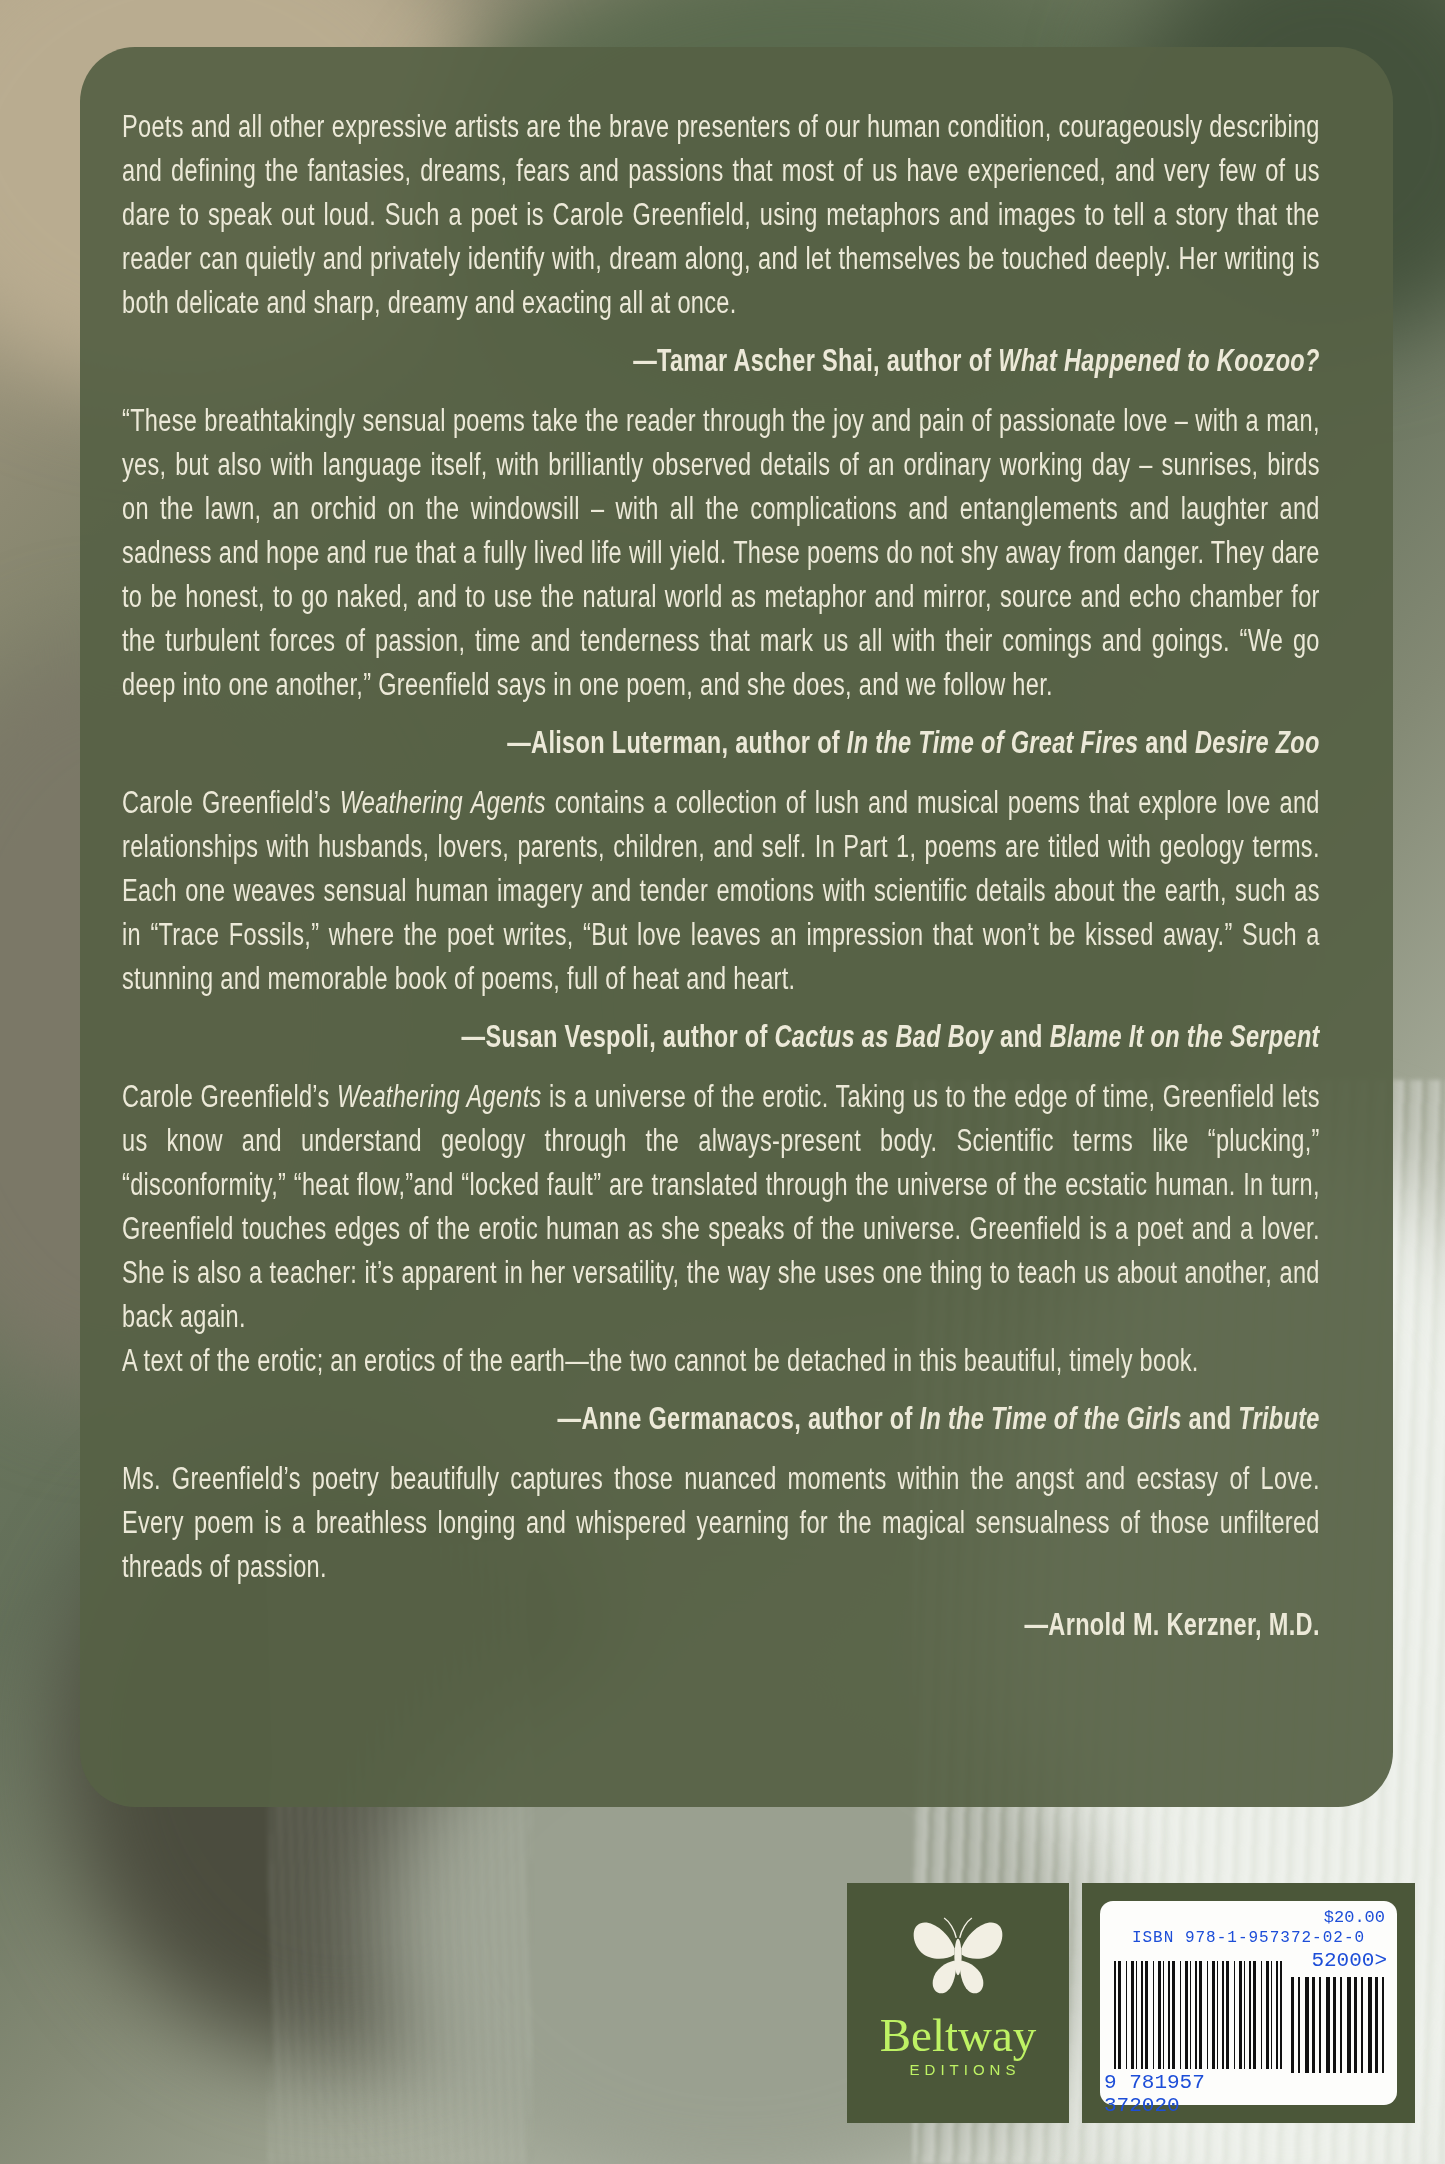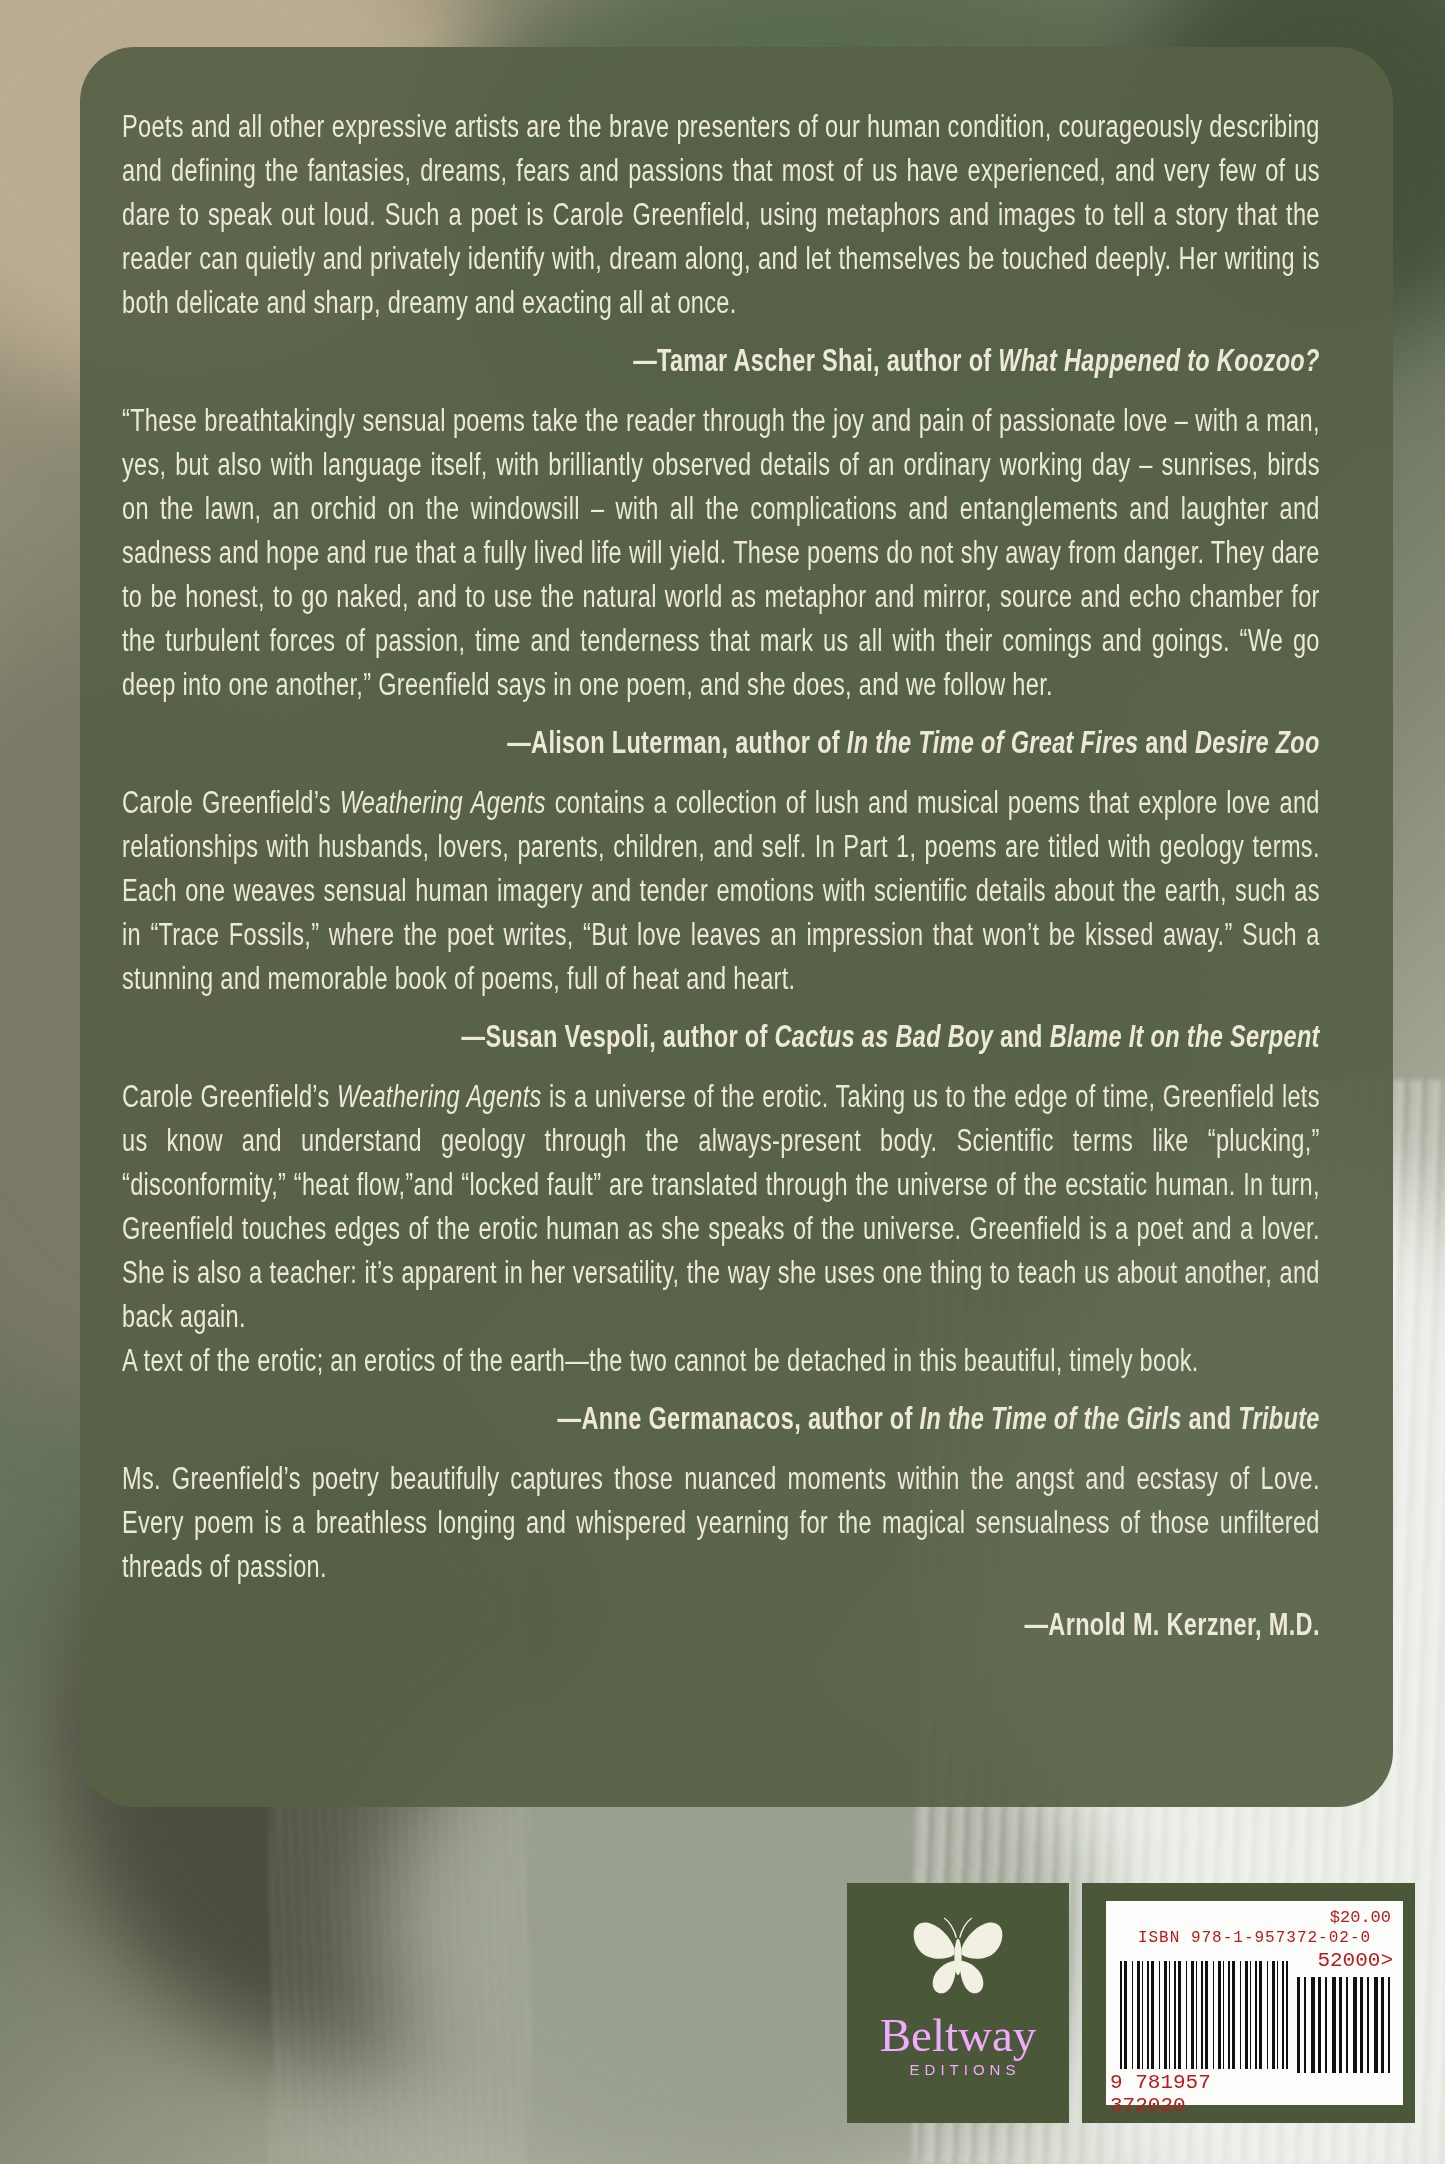--- a/index.html
+++ b/index.html
@@ -35,31 +35,31 @@
             color:#ece9d8;font-size:31px;line-height:44px;letter-spacing:.4px;}
   .quote{margin:0 0 14px 0;text-align:justify;}
   .attr{margin:0 0 16px 0;text-align:right;font-weight:bold;}
   .part-normal{font-style:normal;}
   .part-italic{font-style:italic;}
   .part-bold{font-weight:bold;}
   .part-bold-italic{font-weight:bold;font-style:italic;}
 
   
   .logo-box{position:absolute;left:847px;top:1883px;width:222px;height:240px;
-            background:#4b5739;text-align:center;color:#f0abfc;}
+            background:#4b5739;text-align:center;color:#bef264;}
   .logo-box svg{display:block;margin:22px auto 0 auto;width:104px;height:104px;}
   .pub-name{font-family:"Liberation Serif",serif;font-size:47px;line-height:48px;margin-top:2px;}
   .pub-div{font-size:15px;font-weight:normal;letter-spacing:5px;margin-top:2px;margin-left:14px;}
 
   
   .barcode-box{position:absolute;left:1082px;top:1883px;width:333px;height:240px;
                background:#4b5739;}
-  .barcode-panel{position:absolute;left:24px;top:18px;width:297px;height:204px;
-                 background:#fdfdfb;color:#b91c1c;
-                 font-family:"Liberation Mono","DejaVu Sans Mono",monospace;}
+  .barcode-panel{position:absolute;left:18px;top:18px;width:297px;height:204px;
+                 background:#fdfdfb;color:#1d4ed8;
+                 font-family:"Liberation Mono","DejaVu Sans Mono",monospace;border-radius:13px;}
   .bc-price{text-align:right;font-size:17px;padding:7px 12px 0 0;}
   .bc-isbn{text-align:center;font-size:16px;letter-spacing:1px;margin-top:2px;}
   .bars-row{position:relative;height:150px;margin-top:2px;}
   .main-bars{position:absolute;left:14px;top:12px;width:168px;height:108px;
       background:repeating-linear-gradient(90deg,#111 0 2px,#fdfdfb 2px 4px,
                  #111 4px 7px,#fdfdfb 7px 12px,#111 12px 13px,#fdfdfb 13px 17px,
                  #111 17px 20px,#fdfdfb 20px 22px,#111 22px 23px,#fdfdfb 23px 27px);}
   .main-digits{position:absolute;left:4px;top:122px;width:188px;text-align:left;
                font-size:21px;}
   .addon{position:absolute;right:10px;top:0;width:96px;font-family:Liberation Mono, monospace;}

